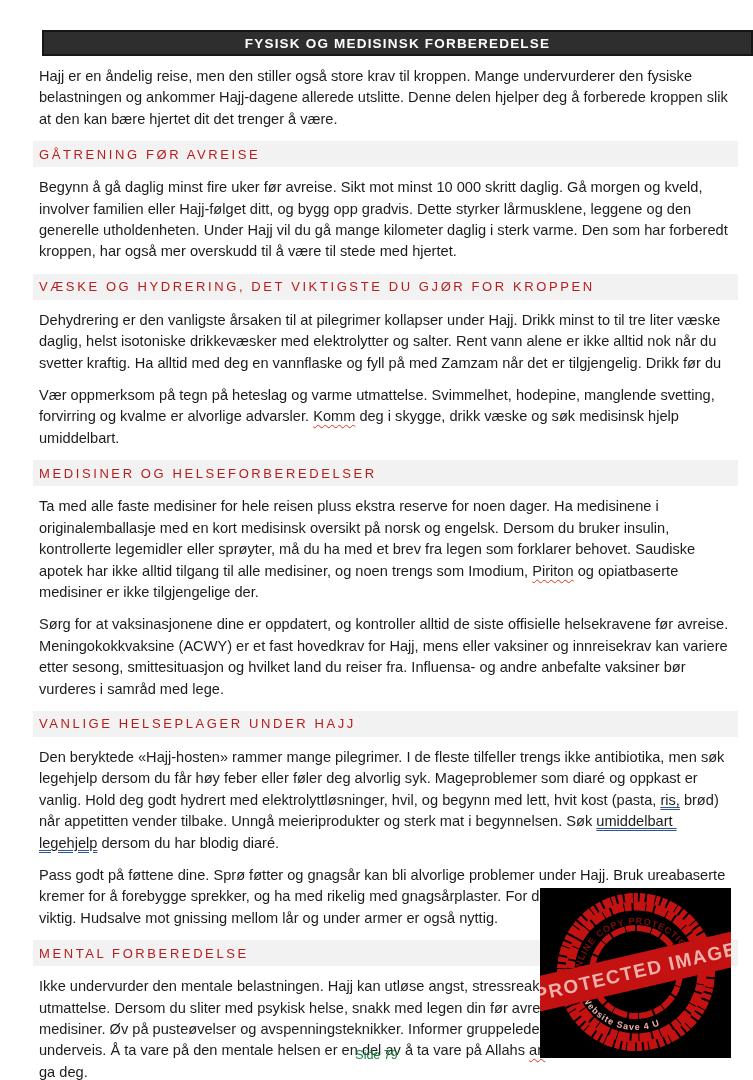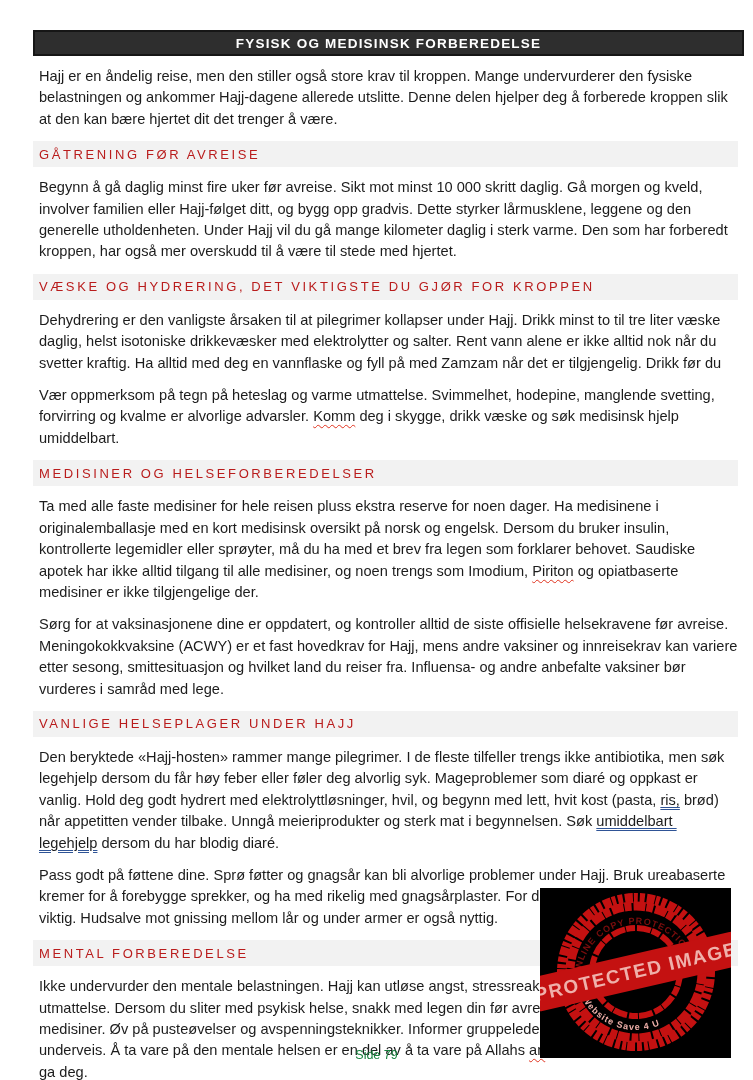--- a/index.html
+++ b/index.html
@@ -4,21 +4,21 @@
 <style>
   html,body{margin:0;padding:0;}
   body{
     width:753px;height:1080px;position:relative;overflow:hidden;
     background:#ffffff;
     font-family:"Liberation Sans","DejaVu Sans",sans-serif;
     -webkit-font-smoothing:antialiased;
   }
   .page{position:absolute;inset:0;}
   .title-bar{
-    margin:30px 9px 0 33px;width:707px;height:22px;
+    margin:30px 9px 0 42px;width:707px;height:22px;
     background:#2e2e2e;border:2px solid #161616;
     color:#ffffff;font-size:13.5px;letter-spacing:1.2px;font-weight:bold;
     display:flex;align-items:center;justify-content:center;
   }
   .section-bar{
     margin:6px 9px 4px 33px;width:705px;height:26px;
     background:#f2f2f2;color:#b91c1c;
     font-size:13px;letter-spacing:2.6px;
     display:flex;align-items:center;padding-left:6px;box-sizing:border-box;
   }
@@ -87,21 +87,21 @@
       <div class="section-bar">MEDISINER OG HELSEFORBEREDELSER</div>
       <div class="para">
         <div class="line"><span>Ta med alle faste medisiner for hele reisen pluss ekstra reserve for noen dager. Ha medisinene i</span></div>
         <div class="line"><span>originalemballasje med en kort medisinsk oversikt på norsk og engelsk. Dersom du bruker insulin,</span></div>
         <div class="line"><span>kontrollerte legemidler eller sprøyter, må du ha med et brev fra legen som forklarer behovet. Saudiske</span></div>
         <div class="line"><span>apotek har ikke alltid tilgang til alle medisiner, og noen trengs som Imodium, </span><span class="m-sp">Piriton</span><span> og opiatbaserte</span></div>
         <div class="line"><span>medisiner er ikke tilgjengelige der.</span></div>
       </div>
       <div class="para">
         <div class="line"><span>Sørg for at vaksinasjonene dine er oppdatert, og kontroller alltid de siste offisielle helsekravene før avreise.</span></div>
-        <div class="line"><span>Meningokokkvaksine (ACWY) er et fast hovedkrav for Hajj, mens andre vaksiner og innreisekrav kan variere</span></div>
+        <div class="line"><span>Meningokokkvaksine (ACWY) er et fast hovedkrav for Hajj, mens eller vaksiner og innreisekrav kan variere</span></div>
         <div class="line"><span>etter sesong, smittesituasjon og hvilket land du reiser fra. Influensa- og andre anbefalte vaksiner bør</span></div>
         <div class="line"><span>vurderes i samråd med lege.</span></div>
       </div>
       <div class="section-bar">VANLIGE HELSEPLAGER UNDER HAJJ</div>
       <div class="para">
         <div class="line"><span>Den beryktede «Hajj-hosten» rammer mange pilegrimer. I de fleste tilfeller trengs ikke antibiotika, men søk</span></div>
         <div class="line"><span>legehjelp dersom du får høy feber eller føler deg alvorlig syk. Mageproblemer som diaré og oppkast er</span></div>
         <div class="line"><span>vanlig. Hold deg godt hydrert med elektrolyttløsninger, hvil, og begynn med lett, hvit kost (pasta, </span><span class="m-gr">ris,</span><span> brød)</span></div>
         <div class="line"><span>når appetitten vender tilbake. Unngå meieriprodukter og sterk mat i begynnelsen. Søk </span><span class="m-gr">umiddelbart </span></div>
         <div class="line"><span class="m-gr">legehjelp</span><span> dersom du har blodig diaré.</span></div>

